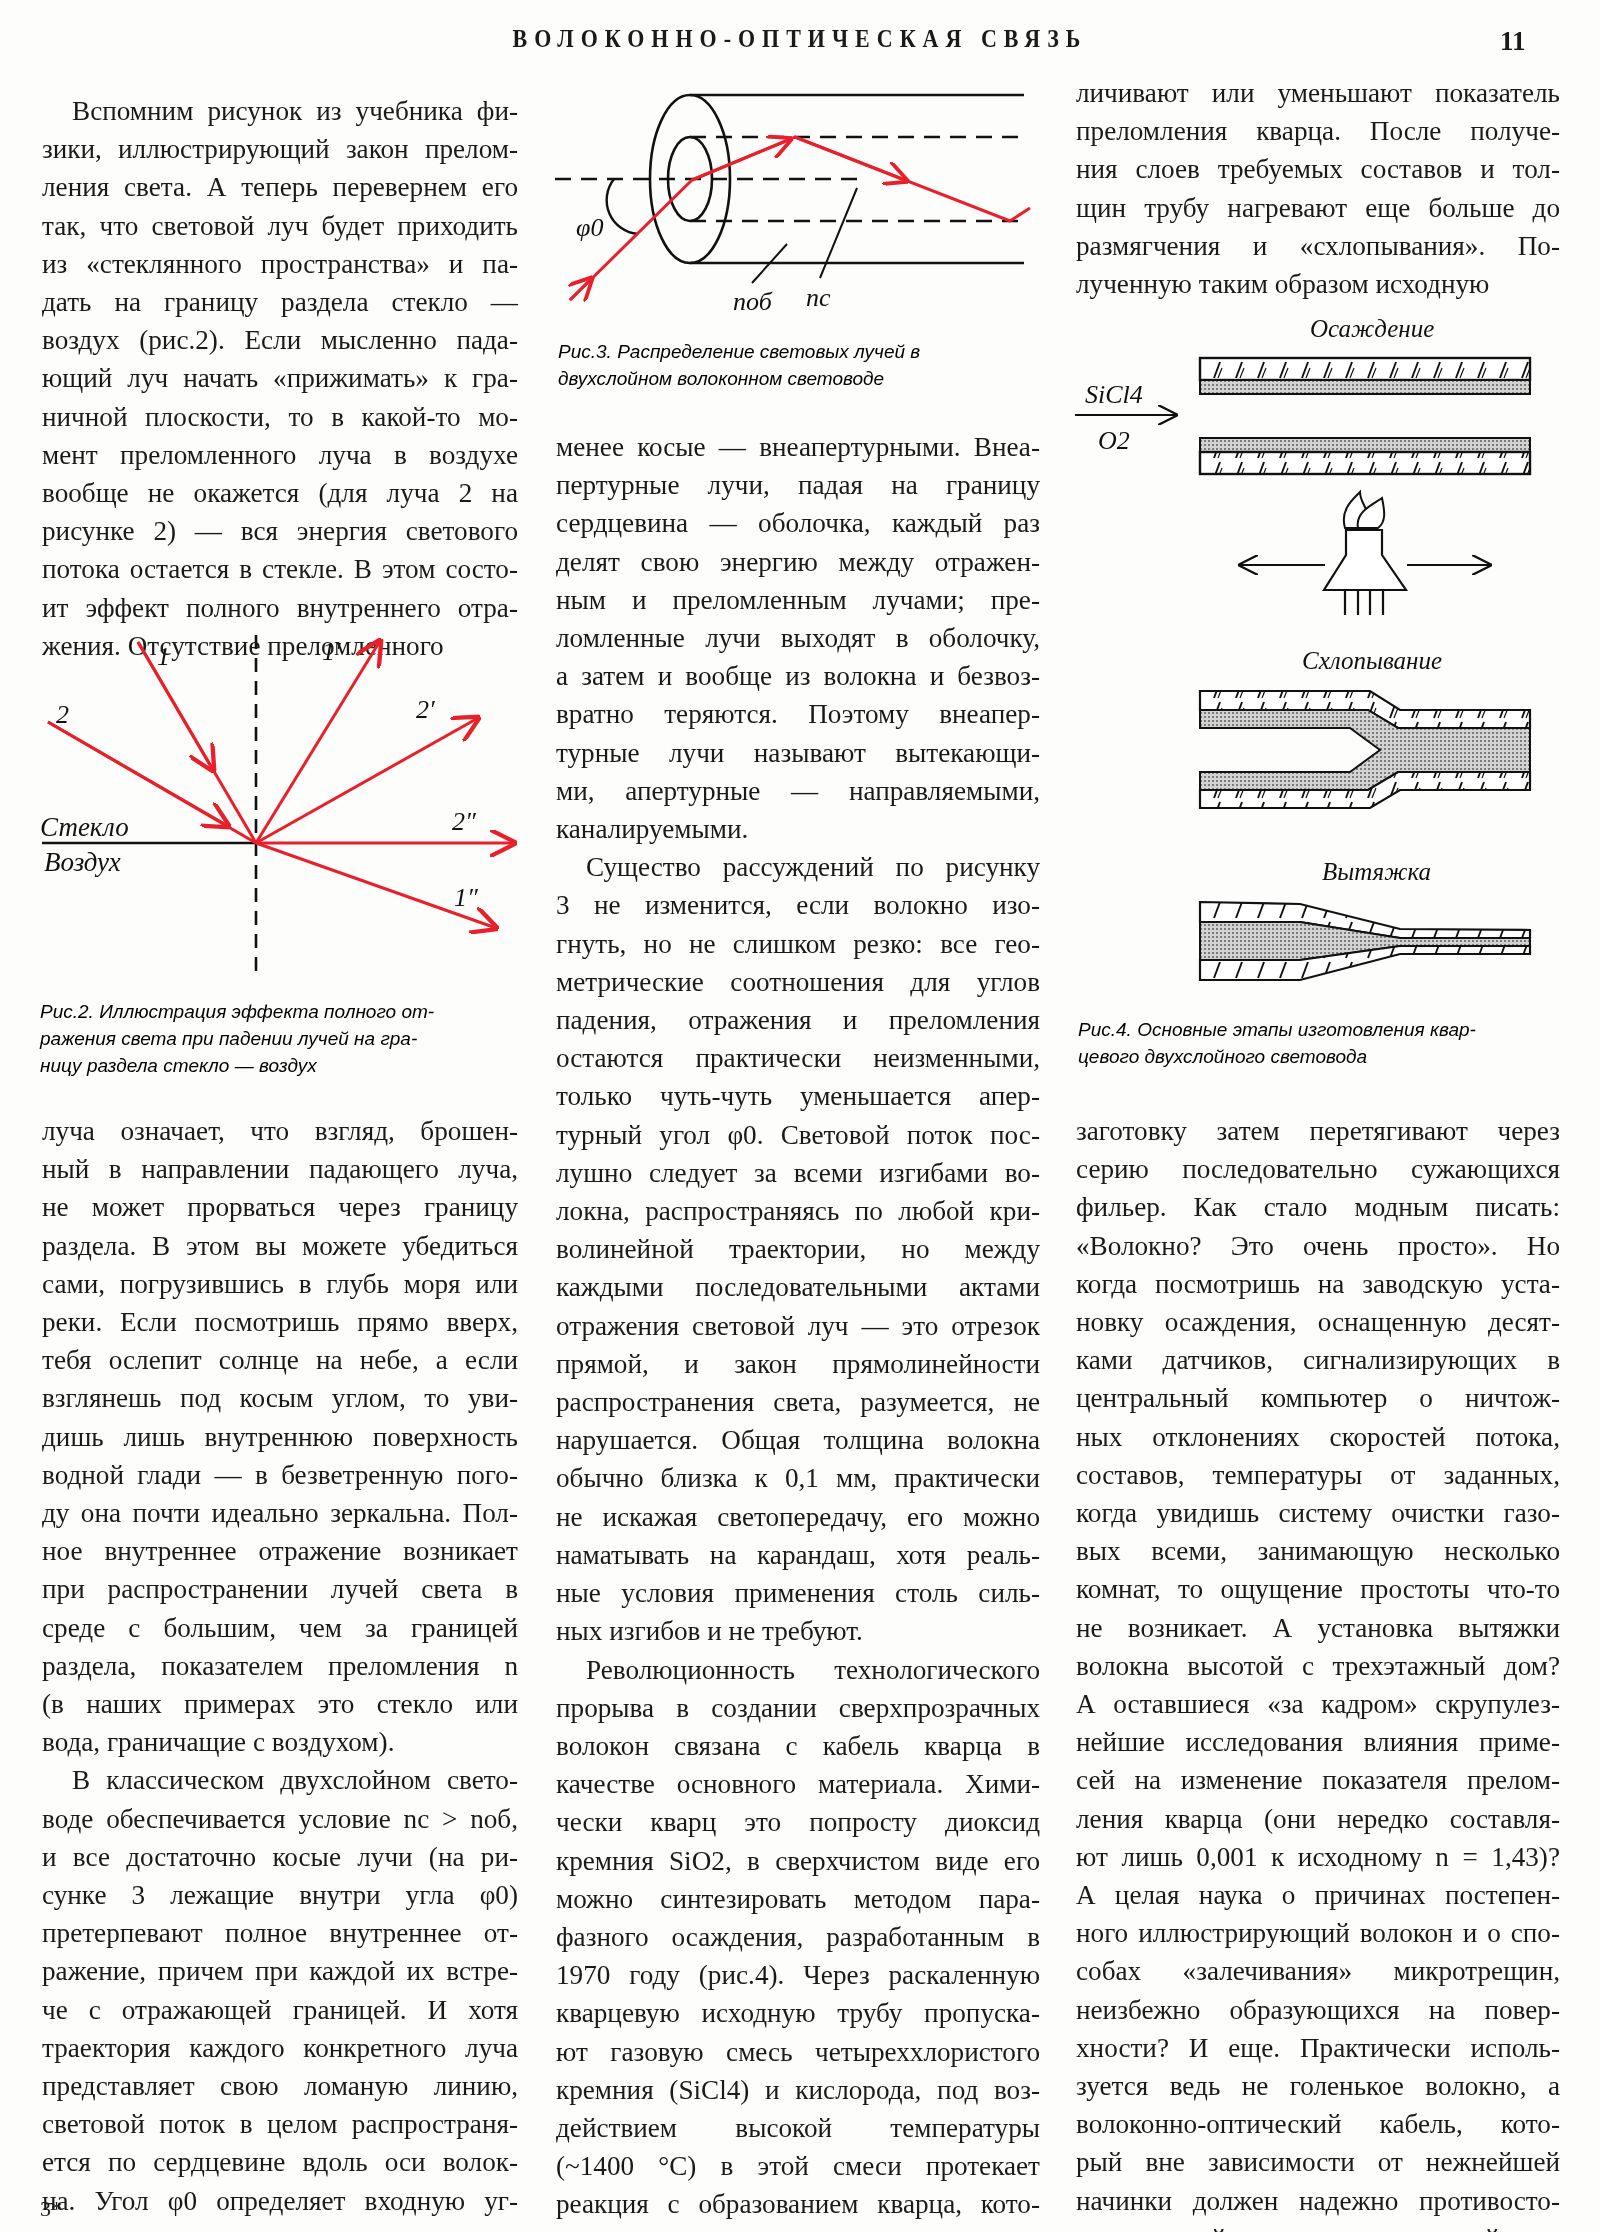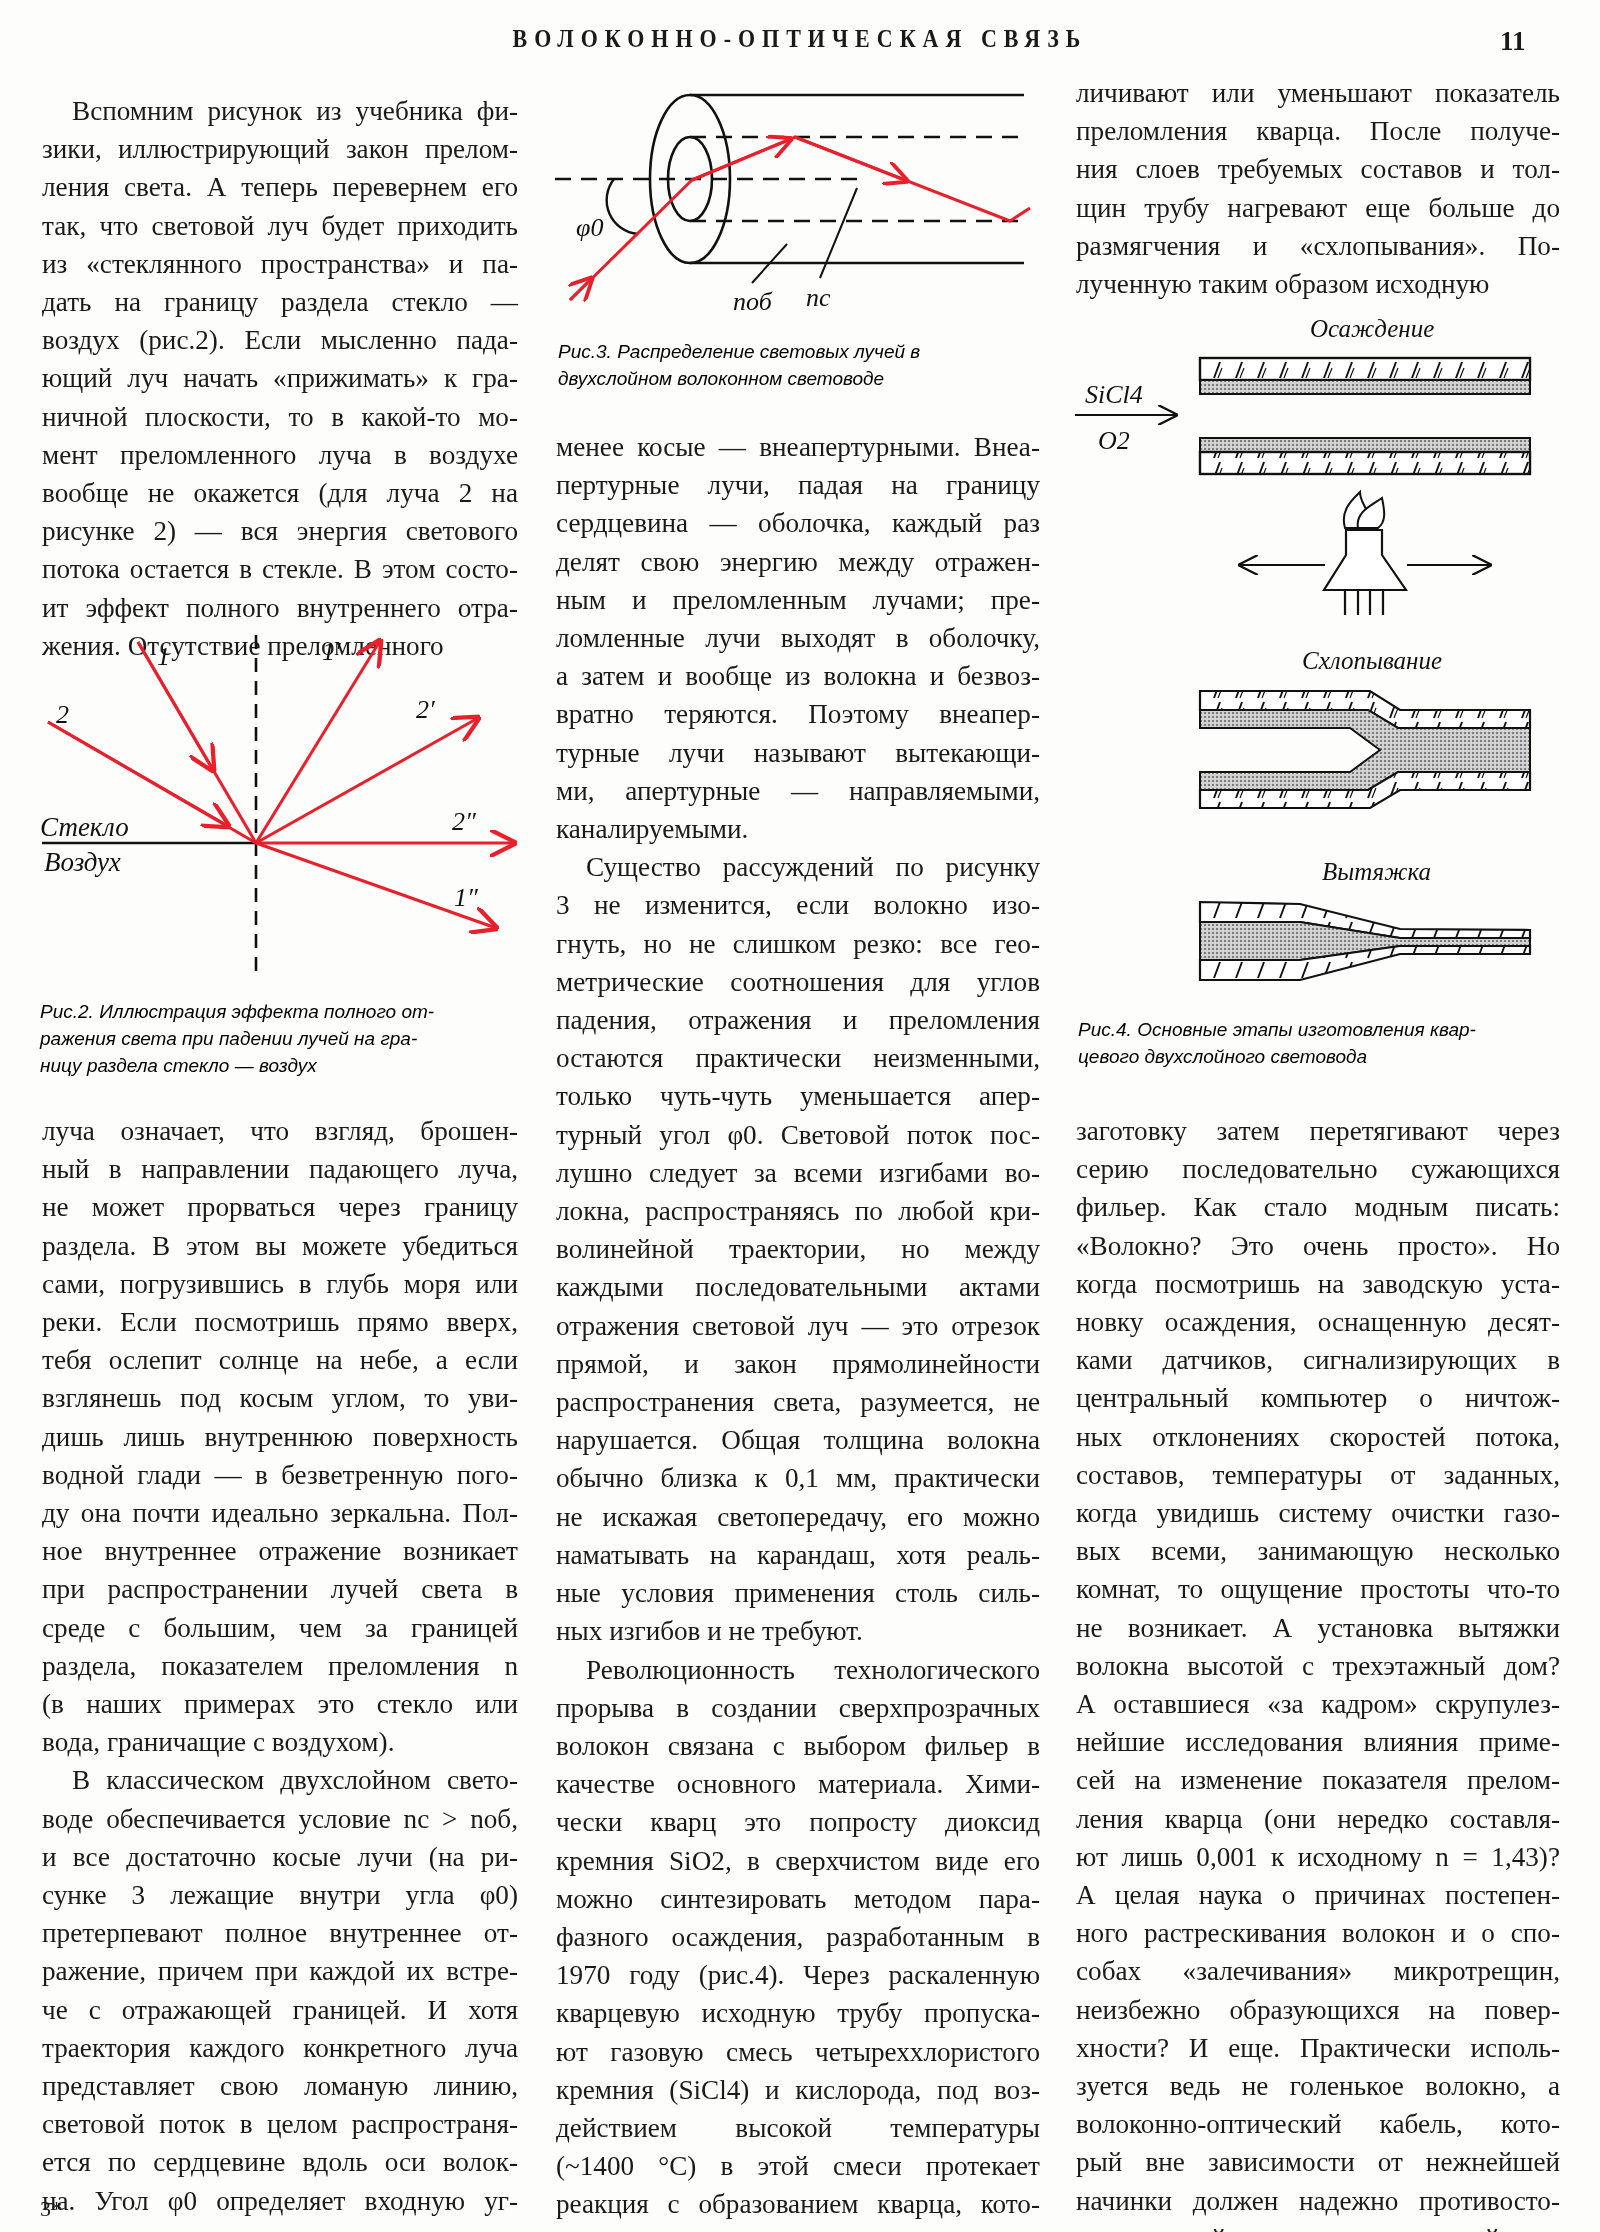--- a/index.html
+++ b/index.html
@@ -182,21 +182,21 @@
     <span class="line">прямой, и закон прямолинейности</span>
     <span class="line">распространения света, разумеется, не</span>
     <span class="line">нарушается. Общая толщина волокна</span>
     <span class="line">обычно близка к 0,1 мм, практически</span>
     <span class="line">не искажая светопередачу, его можно</span>
     <span class="line">наматывать на карандаш, хотя реаль-</span>
     <span class="line">ные условия применения столь силь-</span>
     <span class="line last">ных изгибов и не требуют.</span>
     <span class="line" style="padding-left: 30px;">Революционность технологического</span>
     <span class="line">прорыва в создании сверхпрозрачных</span>
-    <span class="line">волокон связана с выбором фильер в</span>
+    <span class="line">волокон связана с кабель кварца в</span>
     <span class="line">качестве основного материала. Хими-</span>
     <span class="line">чески кварц это попросту диоксид</span>
     <span class="line">кремния SiO2, в сверхчистом виде его</span>
     <span class="line">можно синтезировать методом пара-</span>
     <span class="line">фазного осаждения, разработанным в</span>
     <span class="line">1970 году (рис.4). Через раскаленную</span>
     <span class="line">кварцевую исходную трубу пропуска-</span>
     <span class="line">ют газовую смесь четыреххлористого</span>
     <span class="line">кремния (SiCl4) и кислорода, под воз-</span>
     <span class="line">действием высокой температуры</span>
@@ -299,21 +299,21 @@
     <span class="line">вых всеми, занимающую несколько</span>
     <span class="line">комнат, то ощущение простоты что-то</span>
     <span class="line">не возникает. А установка вытяжки</span>
     <span class="line">волокна высотой с трехэтажный дом?</span>
     <span class="line">А оставшиеся «за кадром» скрупулез-</span>
     <span class="line">нейшие исследования влияния приме-</span>
     <span class="line">сей на изменение показателя прелом-</span>
     <span class="line">ления кварца (они нередко составля-</span>
     <span class="line">ют лишь 0,001 к исходному n = 1,43)?</span>
     <span class="line">А целая наука о причинах постепен-</span>
-    <span class="line">ного растрескивания волокон и о спо-</span>
+    <span class="line">ного иллюстрирующий волокон и о спо-</span>
     <span class="line">собах «залечивания» микротрещин,</span>
     <span class="line">неизбежно образующихся на повер-</span>
     <span class="line">хности? И еще. Практически исполь-</span>
     <span class="line">зуется ведь не голенькое волокно, а</span>
     <span class="line">волоконно-оптический кабель, кото-</span>
     <span class="line">рый вне зависимости от нежнейшей</span>
     <span class="line">начинки должен надежно противосто-</span>
     <span class="line">ять тяжелейшим внешним воздействи-</span>
   </div>
 

